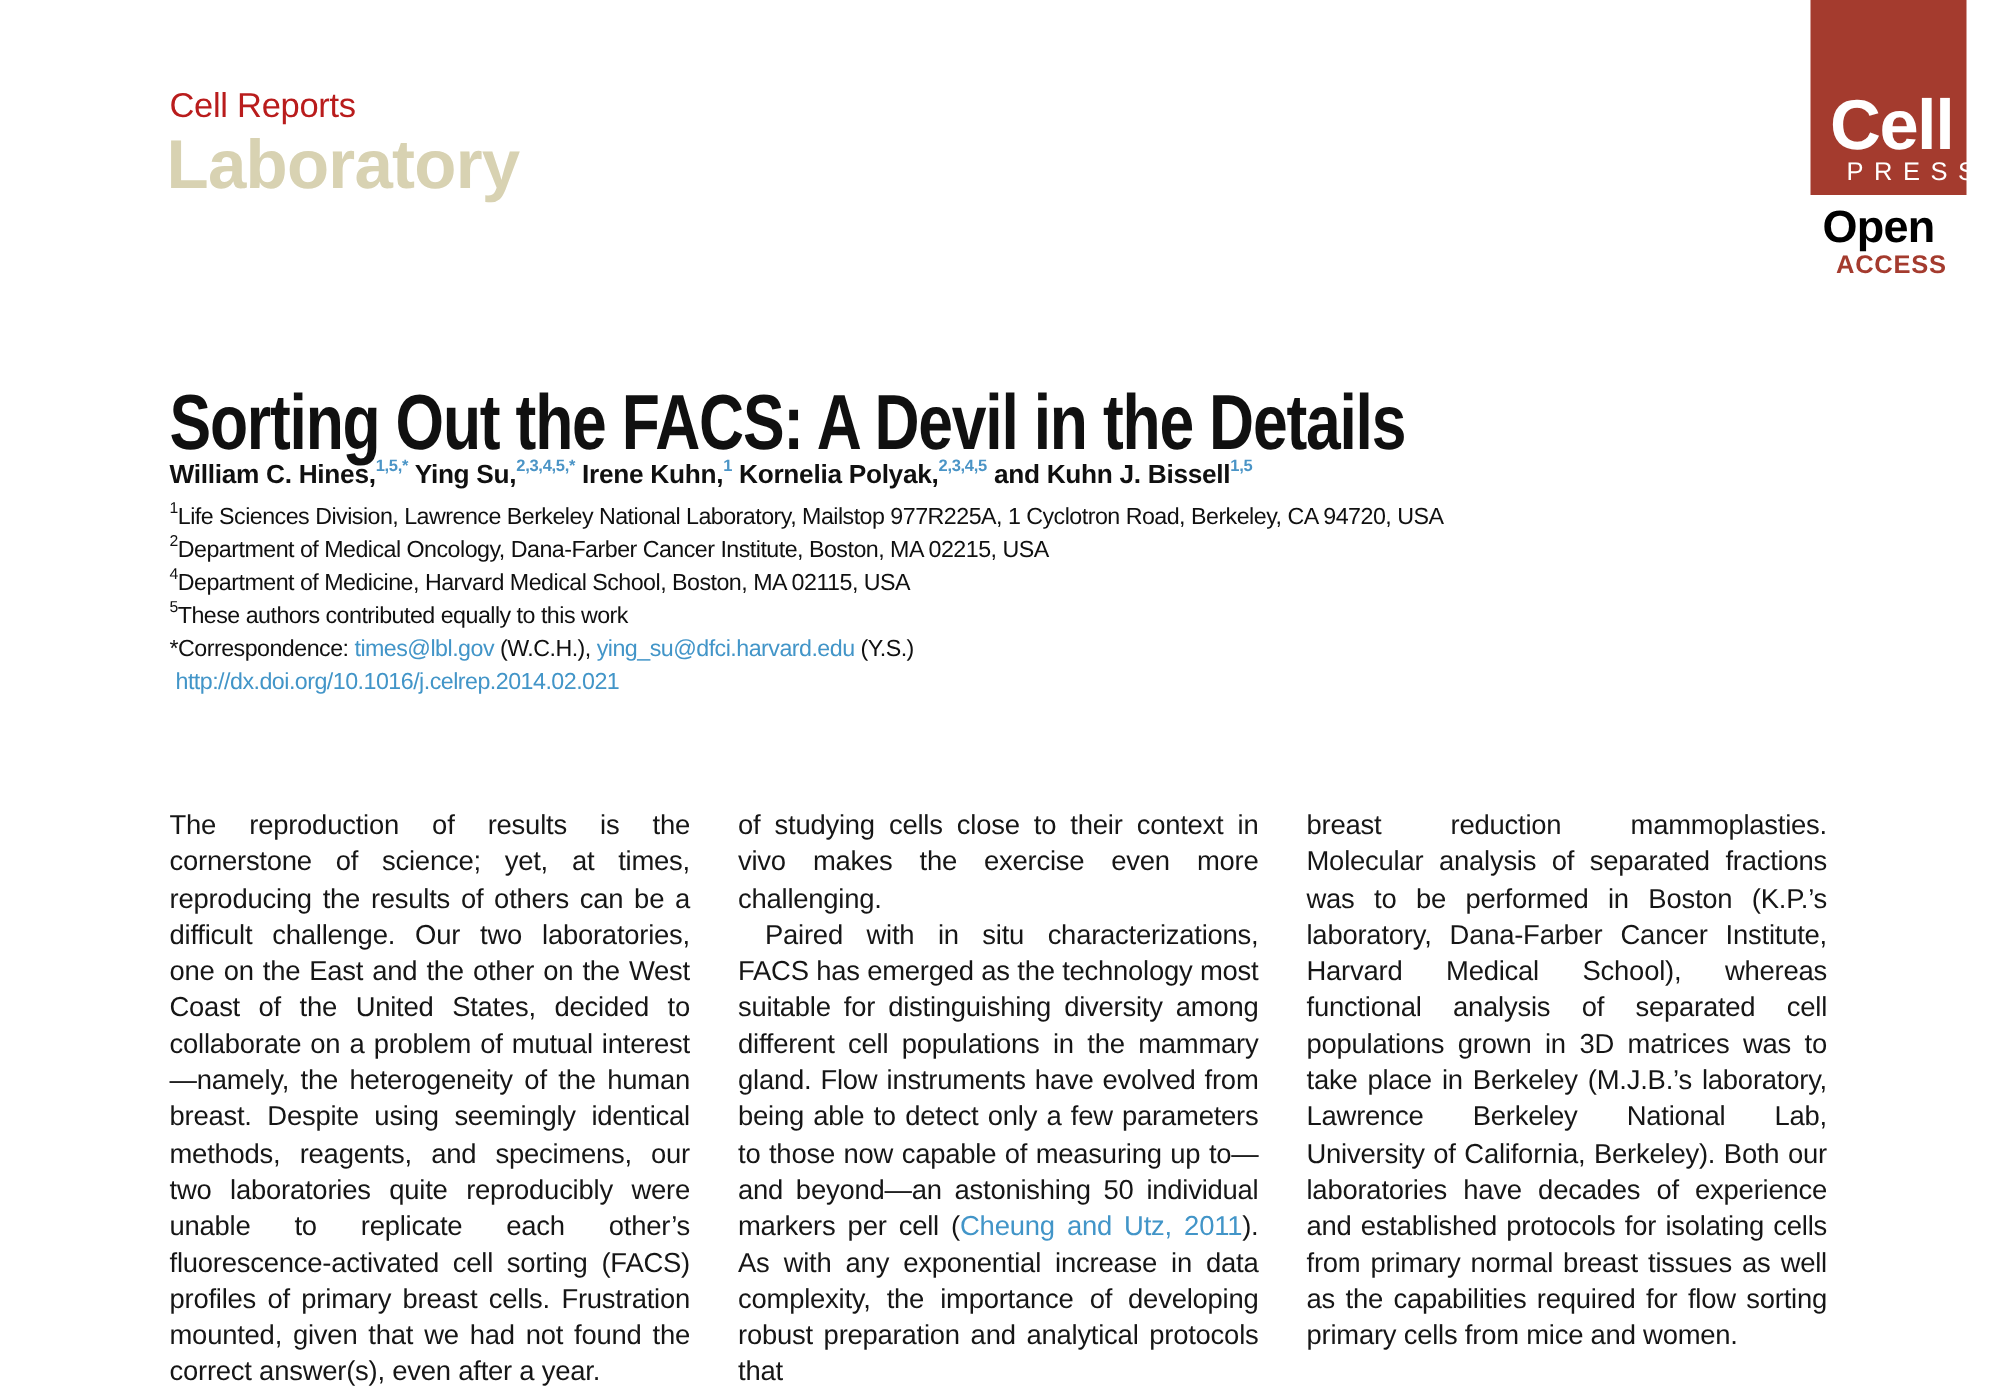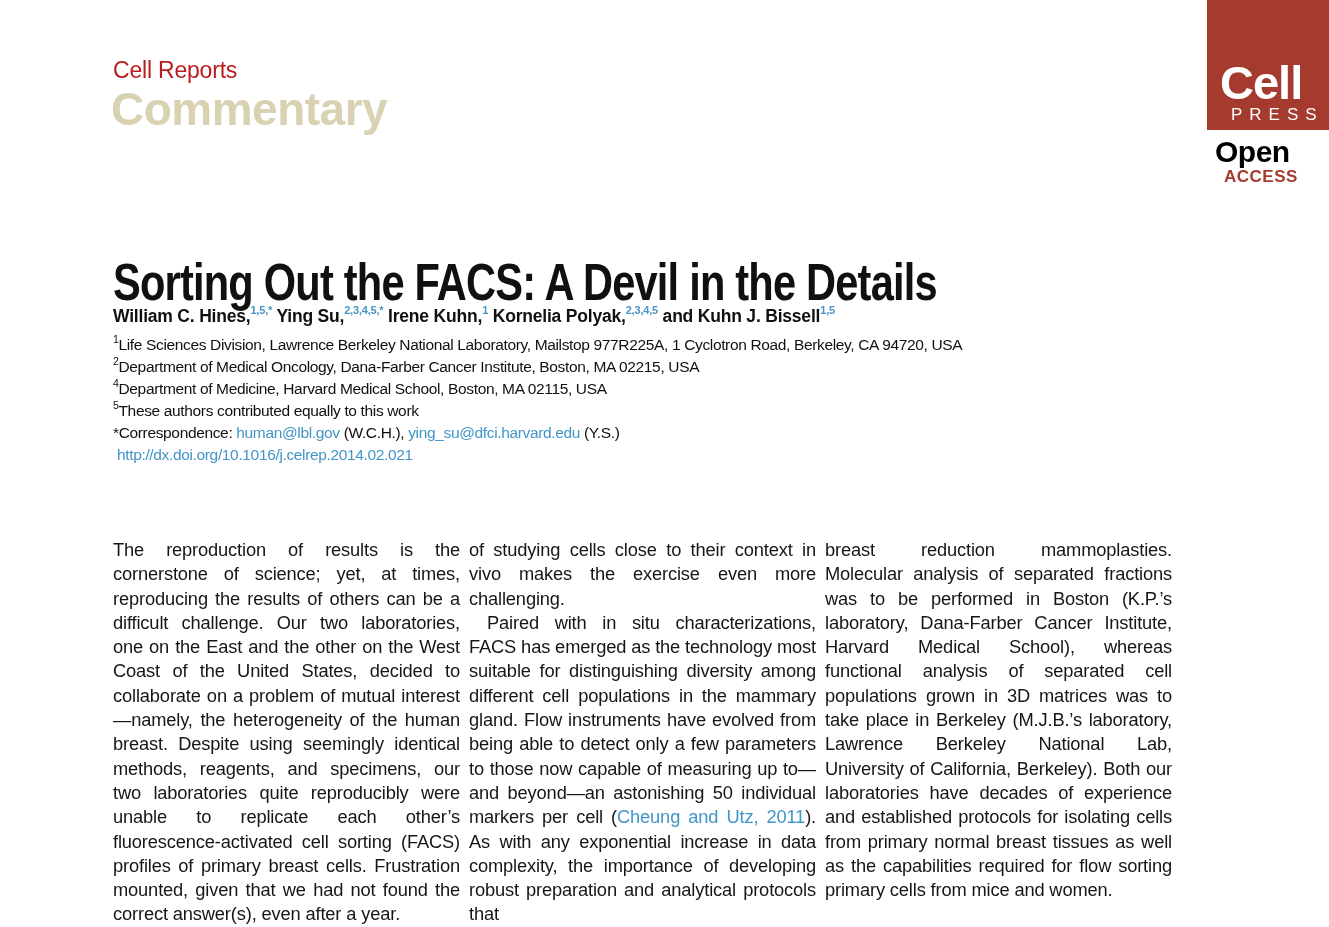--- a/index.html
+++ b/index.html
@@ -18,21 +18,21 @@
     letter-spacing: -0.2px;
   }
   .article-type {
     position: absolute; left: 111px; top: 82px;
     font-size: 46px; font-weight: 700; color: #D8D2B2;
     letter-spacing: -0.5px;
   }
 
   
   .logo-block {
-    position: absolute; left: 1207px; top: 0; width: 122px; height: 130px;
+    position: absolute; left: 1207px; top: 0; width: 104px; height: 130px;
     background: #A43B2E;
   }
   .logo-cell {
     position: absolute; left: 13px; bottom: 24px;
     color: #ffffff; font-weight: 700; font-size: 47px; letter-spacing: -1px;
     line-height: 1;
   }
   .logo-press {
     position: absolute; left: 24px; bottom: 7px;
     color: #ffffff; font-weight: 400; font-size: 17px; letter-spacing: 7px;
@@ -74,55 +74,55 @@
   }
   .footnotes sup { color: #101010; font-size: 10.5px; }
   .doi-line { padding-left: 4px; }
   a.link, .link {
     color: #4295C8; text-decoration: none; cursor: pointer;
   }
 
   
   .body-columns {
     position: absolute; left: 113px; top: 538px; width: 1092px;
-    display: flex; gap: 9px;
+    display: flex; gap: 32px;
   }
   .col {
     width: 347px; flex: 0 0 347px;
     font-size: 18.3px; line-height: 24.3px; text-align: justify;
     color: #161616; letter-spacing: -0.15px;
   }
   .col p { margin: 0; }
   .col p.indent { text-indent: 18px; }
 </style>
 </head>
 <body>
 
 <div class="page">
 
   <div class="journal-name">Cell Reports</div>
-  <div class="article-type">Commentary</div>
+  <div class="article-type">Laboratory</div>
 
   <div class="logo-block">
     <div class="logo-cell">Cell</div>
     <div class="logo-press">PRESS</div>
   </div>
   <div class="open-label">Open</div>
   <div class="access-label">ACCESS</div>
 
   <h1 class="paper-title">Sorting Out the FACS: A Devil in the Details</h1>
 
   <div class="authors"><span>William C. Hines,</span><sup>1,5,*</sup><span> Ying Su,</span><sup>2,3,4,5,*</sup><span> Irene Kuhn,</span><sup>1</sup><span> Kornelia Polyak,</span><sup>2,3,4,5</sup><span> and Kuhn J. Bissell</span><sup>1,5</sup></div>
 
   <div class="footnotes">
     <div><sup>1</sup><span>Life Sciences Division, Lawrence Berkeley National Laboratory, Mailstop 977R225A, 1 Cyclotron Road, Berkeley, CA 94720, USA</span></div>
     <div><sup>2</sup><span>Department of Medical Oncology, Dana-Farber Cancer Institute, Boston, MA 02215, USA</span></div>
     <div><sup>4</sup><span>Department of Medicine, Harvard Medical School, Boston, MA 02115, USA</span></div>
     <div><sup>5</sup><span>These authors contributed equally to this work</span></div>
-    <div><span>*Correspondence: </span><a class="link">human@lbl.gov</a><span> (W.C.H.), </span><a class="link">ying_su@dfci.harvard.edu</a><span> (Y.S.)</span></div>
+    <div><span>*Correspondence: </span><a class="link">times@lbl.gov</a><span> (W.C.H.), </span><a class="link">ying_su@dfci.harvard.edu</a><span> (Y.S.)</span></div>
     <div class="doi-line"><a class="link">http://dx.doi.org/10.1016/j.celrep.2014.02.021</a></div>
   </div>
 
   <div class="body-columns">
     <div class="col">
       <p>The reproduction of results is the cornerstone of science; yet, at times, reproducing the results of others can be a difficult challenge. Our two laboratories, one on the East and the other on the West Coast of the United States, decided to collaborate on a problem of mutual interest—namely, the heterogeneity of the human breast. Despite using seemingly identical methods, reagents, and specimens, our two laboratories quite reproducibly were unable to replicate each other’s fluorescence-activated cell sorting (FACS) profiles of primary breast cells. Frustration mounted, given that we had not found the correct answer(s), even after a year.</p>
     </div>
     <div class="col">
       <p>of studying cells close to their context in vivo makes the exercise even more challenging.</p>
       <p class="indent"><span>Paired with in situ characterizations, FACS has emerged as the technology most suitable for distinguishing diversity among different cell populations in the mammary gland. Flow instruments have evolved from being able to detect only a few parameters to those now capable of measuring up to—and beyond—an astonishing 50 individual markers per cell (</span><a class="link">Cheung and Utz, 2011</a><span>). As with any exponential increase in data complexity, the importance of developing robust preparation and analytical protocols that</span></p>

